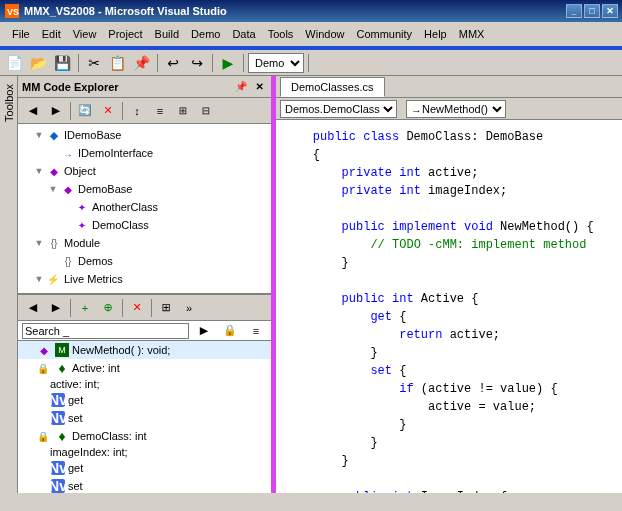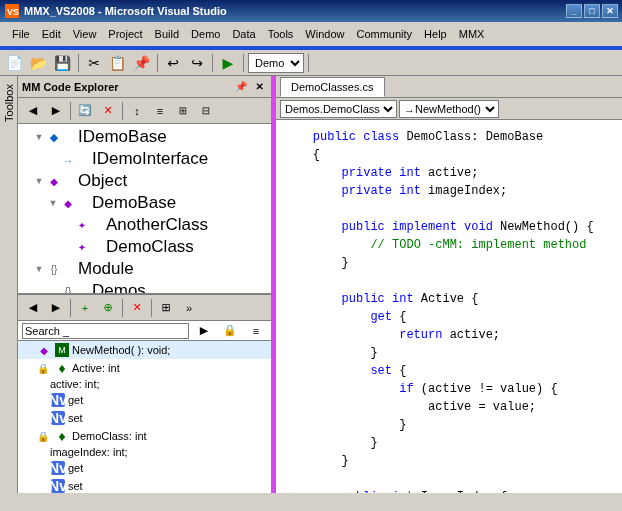--- a/index.html
+++ b/index.html
@@ -40,39 +40,39 @@
 
     
     #explorer-toolbar { background: #d4d0c8; height: 26px; display: flex; align-items: center; padding: 2px 4px; border-bottom: 1px solid #808080; gap: 1px; }
 
     
     #tree-panel { flex: 1; overflow-y: auto; overflow-x: hidden; background: white; padding: 2px 0; font-size: 11px; }
     .tree-item { display: flex; align-items: center; padding: 1px 0; cursor: pointer; white-space: nowrap; }
     .tree-indent { display: inline-block; }
     .tree-expand { width: 14px; text-align: center; font-size: 9px; color: #808080; }
     .tree-icon { width: 16px; height: 16px; display: inline-flex; align-items: center; justify-content: center; margin-right: 2px; font-size: 10px; }
-    .tree-text { font-size: 17px; margin-left: 14px; }
+    .tree-text { font-size: 11px; }
 
     
     #members-panel { height: 200px; border-top: 2px solid #808080; display: flex; flex-direction: column; }
     #members-toolbar { background: #d4d0c8; height: 26px; display: flex; align-items: center; padding: 2px 4px; border-bottom: 1px solid #808080; gap: 1px; }
     #members-search { height: 20px; display: flex; align-items: center; padding: 2px 4px; border-bottom: 1px solid #808080; gap: 4px; }
     #search-input-box { flex: 1; height: 16px; border: 1px solid #7a7a7a; font-size: 11px; padding: 0 2px; }
     #members-list { flex: 1; overflow-y: auto; background: white; font-size: 11px; }
     .member-item { display: flex; align-items: center; padding: 1px 4px; cursor: pointer; white-space: nowrap; }
     .member-icon { width: 16px; height: 16px; display: inline-flex; align-items: center; justify-content: center; margin-right: 2px; }
 
     
     #right-panel { flex: 1; display: flex; flex-direction: column; background: white; }
     #tab-bar { background: #d4d0c8; height: 22px; display: flex; align-items: center; padding: 0 4px; border-bottom: 1px solid #808080; }
     .tab { height: 20px; padding: 0 10px; border: 1px solid #808080; border-bottom: none; background: #d4d0c8; font-size: 11px; display: flex; align-items: center; cursor: pointer; }
     .tab.active { background: white; border-bottom: 1px solid white; margin-bottom: -1px; }
 
     
-    #breadcrumb-bar { background: #d4d0c8; height: 22px; display: flex; align-items: center; padding: 0 4px; border-bottom: 1px solid #808080; gap: 2px; }
+    #breadcrumb-bar { background: #d4d0c8; height: 22px; display: flex; align-items: center; padding: 0 4px; border-bottom: 1px solid #808080; gap: 9px; }
     .breadcrumb-select { height: 18px; font-size: 11px; border: 1px solid #7a7a7a; background: white; }
     .kw { color: #0000ff; }
     .cm { color: #008000; }
 
     
     #editor-container { display: flex; flex: 1; overflow: hidden; }
     #code-content { flex: 1; overflow: auto; padding: 8px 8px; font-family: 'Courier New', monospace; font-size: 12px; line-height: 1.5; white-space: pre; background: white; }
     .icon-interface { color: #0066cc; font-size: 11px; }
     .icon-nv { background: #4169e1; color: white; font-size: 14px; font-weight: bold; width: 14px; height: 14px; display: inline-flex; align-items: center; justify-content: center; border-radius: 2px; }
     .icon-green-sq { background: #006400; color: white; font-size: 9px; width: 14px; height: 14px; display: inline-flex; align-items: center; justify-content: center; }

